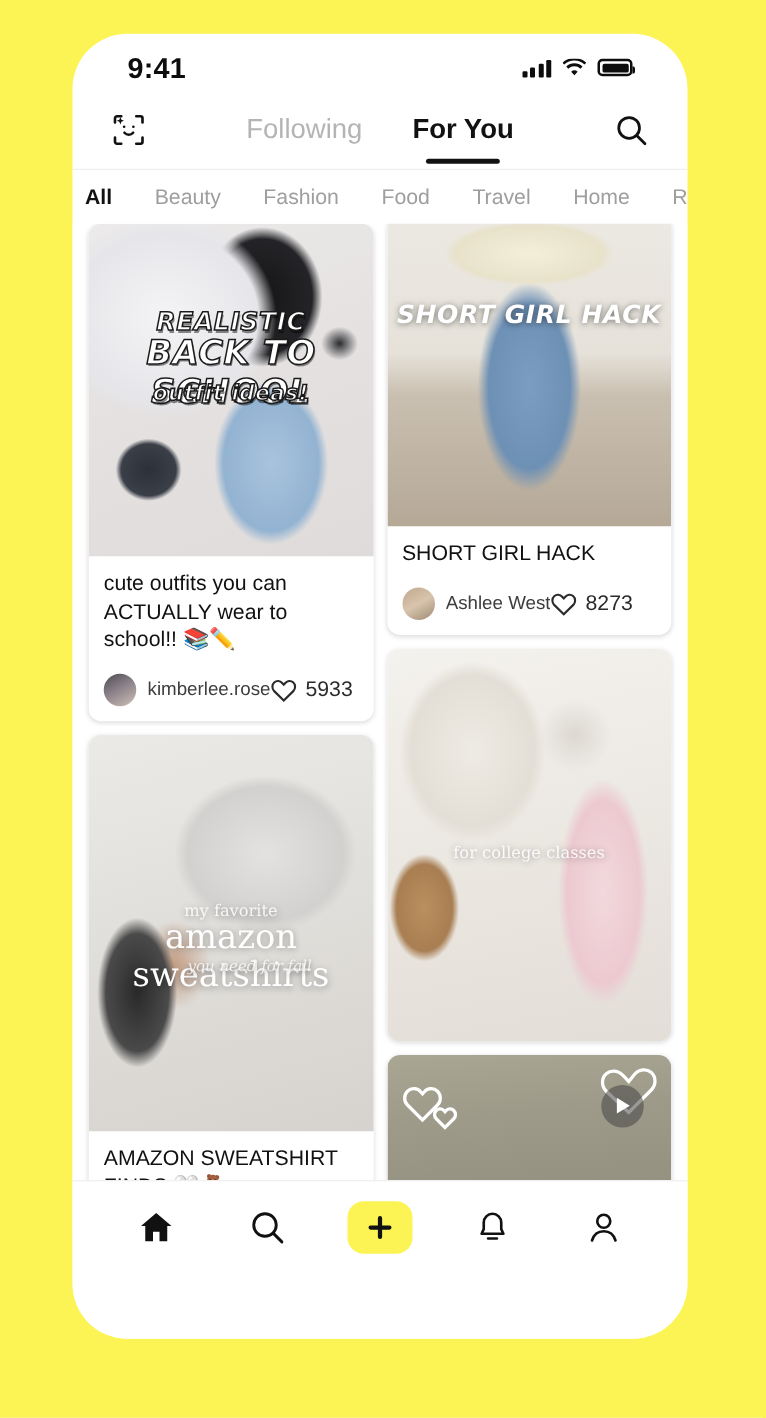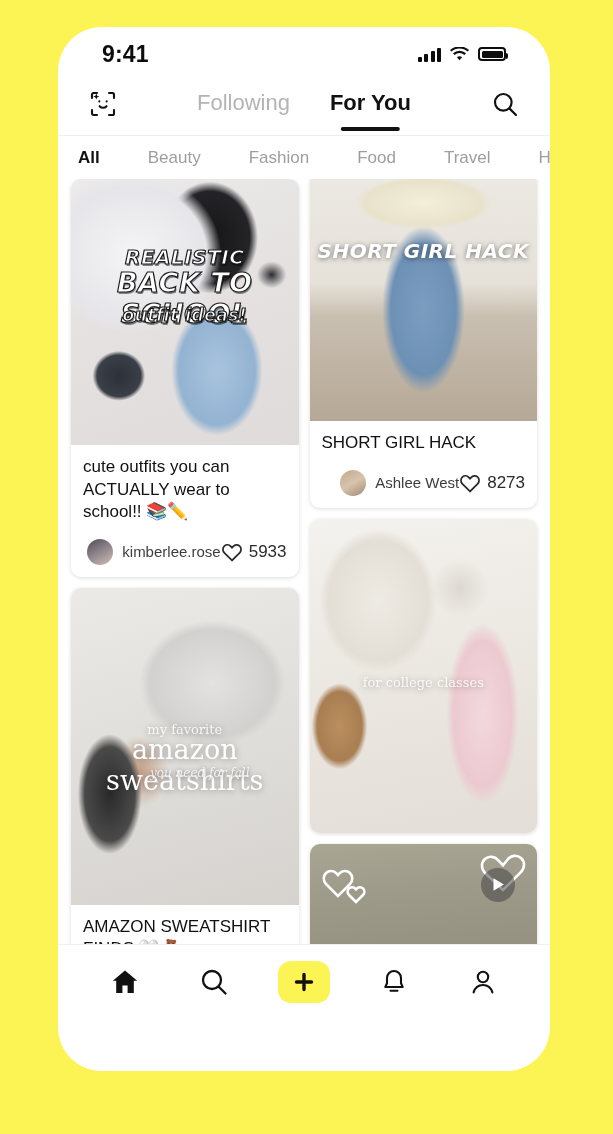--- a/index.html
+++ b/index.html
@@ -68,22 +68,22 @@
   .nav-tab.active { color: #111; font-weight: bold; }
   .nav-tab.active::after {
     content:""; position:absolute; left:50%; transform:translateX(-50%);
     bottom: -12px; width: 72%; height: 3.5px; background:#111; border-radius:2px;
   }
   #search-btn { width: 42px; height: 42px; display:flex; align-items:center; justify-content:center; }
 
   
   #chiprow {
     height: 44px;
-    display: flex; align-items: center; gap: 16px;
-    padding-left: 16px;
+    display: flex; align-items: center; gap: 2px;
+    padding-left: 6px;
     border-top: 1px solid #eeeeee;
     overflow: hidden;
     white-space: nowrap;
   }
   .chip {
     font-size: 17px; color: #9e9e9e;
     padding: 0 16px;
   }
   .chip:first-child { padding-left: 4px; }
   .chip.active { color: #111; font-weight: bold; }
@@ -109,21 +109,21 @@
   .thumb { position: relative; width: 100%; overflow: hidden; }
   .thumb .overlay-txt {
     position: absolute; left: 0; right: 0;
     text-align: center; color: #fff; pointer-events:none;
   }
   .card-body { padding: 11px 12px 12px 12px; }
   .card-title {
     font-size: 17px; line-height: 1.33; color: #111;
     margin-bottom: 10px;
   }
-  .card-meta { display: flex; align-items: center; justify-content: flex-end; margin-top: 15px; }
+  .card-meta { display: flex; align-items: center; justify-content: flex-start; margin-top: 15px; }
   .author { display: flex; align-items: center; gap: 9px; min-width:0; }
   .avatar {
     width: 26px; height: 26px; border-radius: 50%;
     flex: 0 0 26px; overflow:hidden; position:relative;
   }
   .author-name {
     font-size: 15px; color: #3d3d3d; white-space: nowrap;
     overflow: hidden; text-overflow: ellipsis;
   }
   .likes { display:flex; align-items:center; gap:6px; flex:0 0 auto; }

